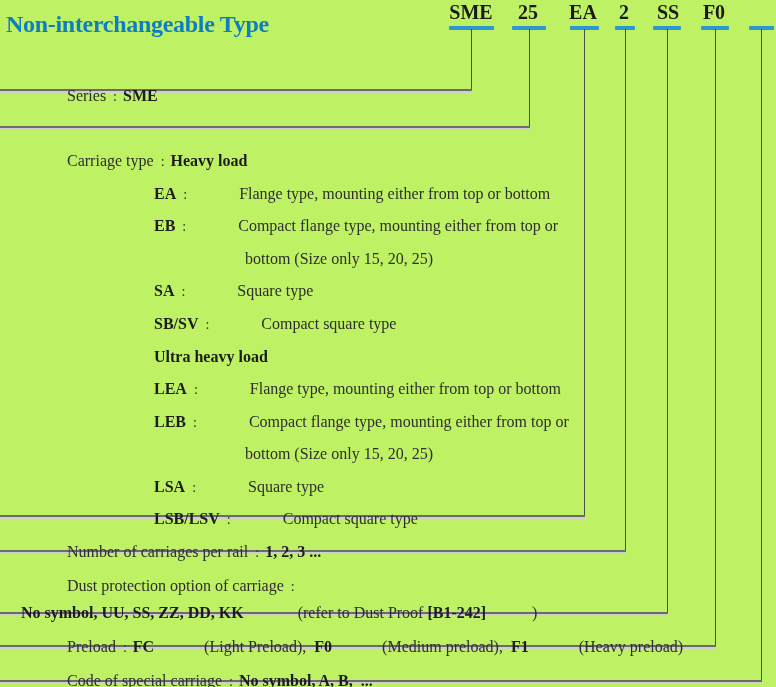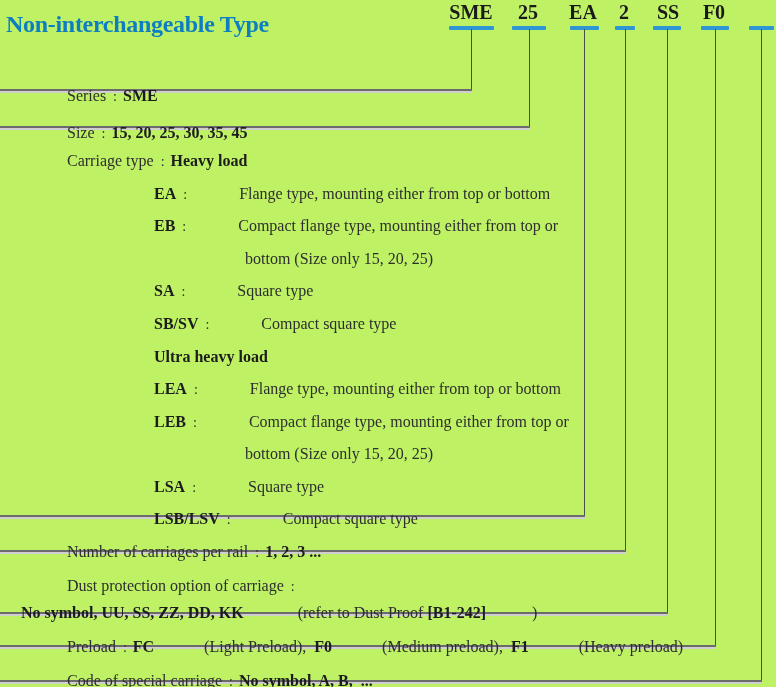--- a/index.html
+++ b/index.html
@@ -80,23 +80,20 @@
   <div class="rule" style="top:515px;width:585px;"></div>
   <div class="rule" style="top:550px;width:626px;"></div>
   <div class="rule" style="top:612px;width:668px;"></div>
   <div class="rule" style="top:645px;width:716px;"></div>
   <div class="rule" style="top:680px;width:762px;"></div>
 
   <div class="row" style="top:66px;">
     <span class="rg">Series</span><span class="colon">:</span><span class="bd">SME</span>
   </div>
 
-  <div class="row" style="top:103px;">
-    <span class="rg">Size</span><span class="colon">:</span><span class="bd">15, 20, 25, 30, 35, 45</span>
-  </div>
 
   <div class="row" style="top:131px;">
     <span class="rg">Carriage type</span><span class="colon">:</span><span class="bd">Heavy load</span>
   </div>
 
   <div class="row opt" style="top:164px;">
     <span class="bd">EA</span><span class="colon">:</span><span class="rg">Flange type, mounting either from top or bottom</span>
   </div>
   <div class="row opt" style="top:196px;">
     <span class="bd">EB</span><span class="colon">:</span><span class="rg">Compact flange type, mounting either from top or</span>

